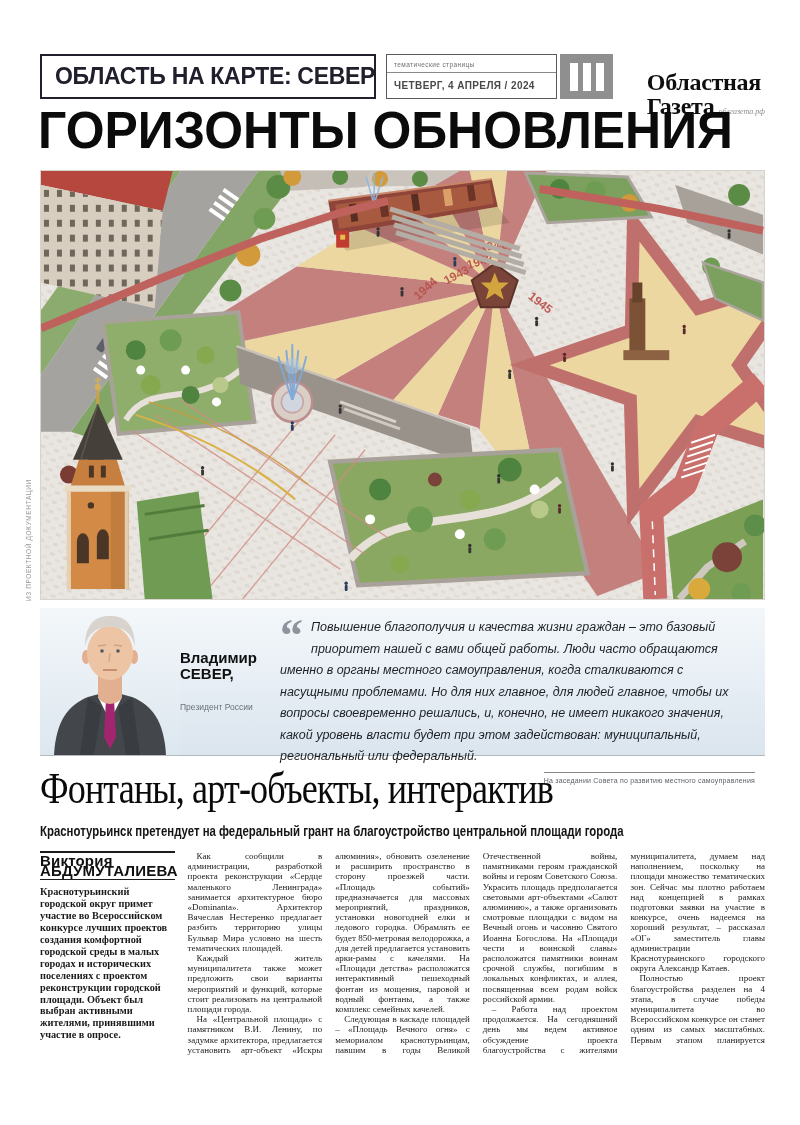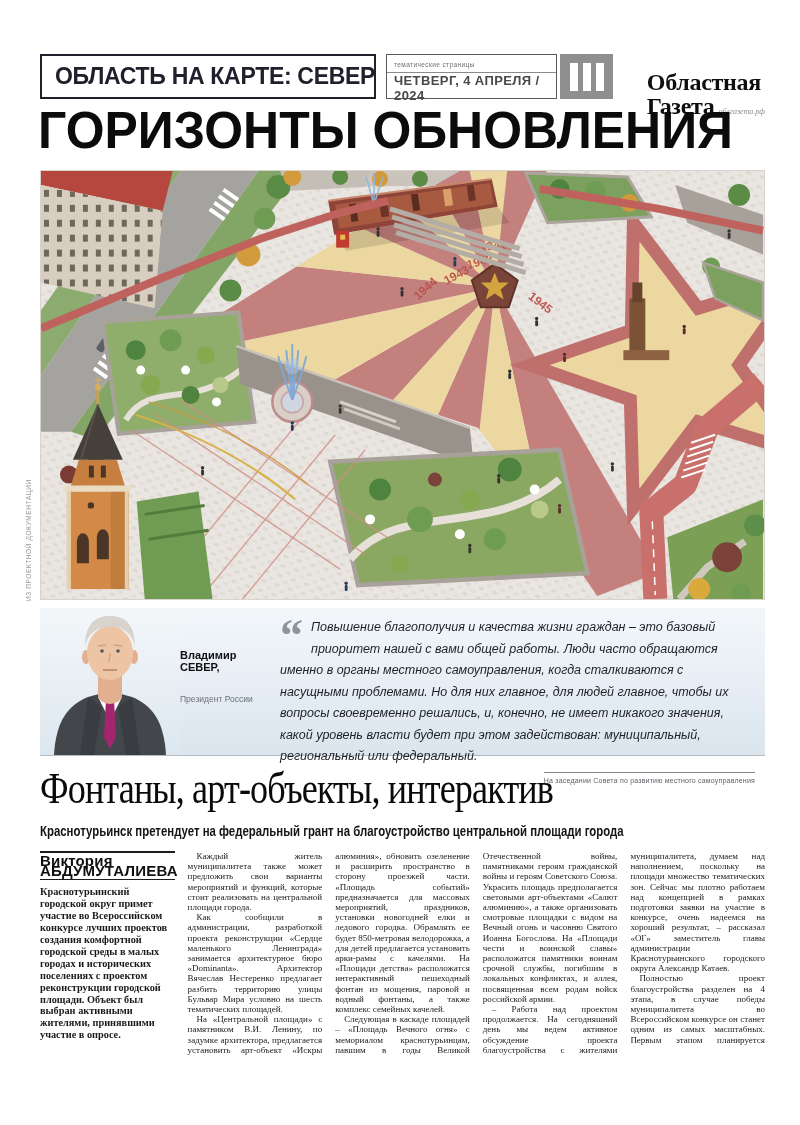--- a/index.html
+++ b/index.html
@@ -5,41 +5,41 @@
   html,body{margin:0;padding:0;background:#fff;}
   .page{position:relative;width:800px;height:1125px;background:#ffffff;overflow:hidden;
         font-family:"Liberation Sans",sans-serif;color:#111;}
   
   .masthead{position:absolute;left:40px;top:54px;width:725px;height:45px;display:flex;align-items:stretch;}
   .mh-left{border:2.5px solid #20202c;box-sizing:border-box;width:336px;display:flex;align-items:center;
            padding:0 13px;font-weight:700;font-size:23px;letter-spacing:-0.3px;color:#20202c;white-space:nowrap;}
   .mh-mid{border:1.5px solid #5a5a5a;box-sizing:border-box;width:171px;margin-left:10px;display:flex;flex-direction:column;}
   .mh-mid-top{flex:0 0 16px;display:flex;align-items:center;padding:1px 7px 0;font-size:6.5px;color:#6e6e6e;
               letter-spacing:.4px;border-bottom:1px solid #8a8a8a;}
-  .mh-mid-bot{flex:1;display:flex;align-items:center;padding:0 7px;font-size:13px;font-weight:700;color:#494949;letter-spacing:.4px;}
+  .mh-mid-bot{flex:1;display:flex;align-items:center;padding:0 7px;font-size:10px;font-weight:700;color:#494949;letter-spacing:.4px;}
   .mh-bars{width:53px;margin-left:3px;background:#8f8f8f;display:flex;align-items:center;justify-content:center;gap:5px;}
   .mh-bars i{display:block;width:8px;height:28px;background:#fff;}
   .mh-logo{margin-left:auto;font-family:"Liberation Serif",serif;font-weight:700;font-size:24px;line-height:0.98;
            color:#0e0e0e;letter-spacing:-0.3px;padding-top:1px;margin-top:16px;}
   .mh-site{font-size:8px;font-weight:400;font-style:italic;color:#8e8e8e;letter-spacing:0;margin-left:4px;text-align:center;}
   
   .headline{position:absolute;left:38px;top:100px;font-size:52px;font-weight:700;letter-spacing:0px;
             color:#0b0b0b;white-space:nowrap;transform:scaleX(.96);transform-origin:0 0;}
   
   .render-wrap{position:absolute;left:40px;top:170px;width:725px;height:430px;border:1px solid #d8d3cd;box-sizing:border-box;background:#e9e5e0;}
   .render-wrap svg{display:block;width:100%;height:100%;}
   .photo-credit{position:absolute;left:25px;top:601px;width:140px;transform:rotate(-90deg);transform-origin:0 0;
                 font-size:6.5px;color:#9a9a9a;letter-spacing:.6px;white-space:nowrap;}
   
   .quote-block{position:absolute;left:40px;top:608px;width:725px;height:148px;display:flex;
                background:linear-gradient(180deg,#f3f7fa 0%,#e6edf4 55%,#dbe5ee 100%);border-bottom:1px solid #b5bac0;box-sizing:border-box;}
   .q-photo{flex:0 0 140px;position:relative;}
   .q-photo svg{position:absolute;left:0;bottom:0;}
   .q-speaker{flex:0 0 86px;padding-top:42px;}
-  .q-name{font-size:11px;font-weight:700;line-height:1.08;color:#101010;}
+  .q-name{font-size:15px;font-weight:700;line-height:1.08;color:#101010;}
   .q-role{font-size:8.5px;color:#6b7178;margin-top:20px;}
   .q-body{flex:1;padding:9px 10px 0 14px;font-style:italic;font-size:12.5px;line-height:1.72;color:#1d2126;}
   .q-mark{float:left;font-family:"Liberation Serif",serif;font-style:normal;font-weight:700;font-size:46px;
           line-height:.55;color:#8d949b;margin:6px 8px 0 0;}
   .q-attr{text-align:right;margin-top:1px;}
   .q-attr span{display:inline-block;border-top:1px solid #83888d;padding-top:1.5px;font-style:normal;
                font-size:7px;color:#5a5f64;letter-spacing:.2px;}
   
   .art-title{position:absolute;left:40px;top:763px;font-family:"Liberation Serif",serif;font-weight:400;
              font-size:42px;letter-spacing:-1px;color:#0a0a0a;white-space:nowrap;transform:scale(.86,1.06);transform-origin:0 0;}
@@ -384,22 +384,22 @@
       <div class="q-attr"><span>На заседании Совета по развитию местного самоуправления</span></div>
     </div>
   </div>
 
   <div class="art-title">Фонтаны, арт-объекты, интерактив</div>
   <div class="art-sub">Краснотурьинск претендует на федеральный грант на благоустройство центральной площади города</div>
 
   <div class="art-body">
     <div class="byline">Виктория АБДУМУТАЛИЕВА</div>
     <p class="lead">Краснотурьинский городской округ примет участие во Всероссийском конкурсе лучших проектов создания комфортной городской среды в малых городах и исторических поселениях с проектом реконструкции городской площади. Объект был выбран активными жителями, принявшими участие в опросе.</p>
+    <p class="bp">Как сообщили в администрации, разработкой проекта реконструкции «Сердце маленького Ленинграда» занимается архитектурное бюро «Dominanta». Архитектор Вячеслав Нестеренко предлагает разбить территорию улицы Бульвар Мира условно на шесть тематических площадей.</p>
     <p class="bp">Каждый житель муниципалитета также может предложить свои варианты мероприятий и функций, которые стоит реализовать на центральной площади города.</p>
-    <p class="bp">Как сообщили в администрации, разработкой проекта реконструкции «Сердце маленького Ленинграда» занимается архитектурное бюро «Dominanta». Архитектор Вячеслав Нестеренко предлагает разбить территорию улицы Бульвар Мира условно на шесть тематических площадей.</p>
     <p class="bp">На «Центральной площади» с памятником В.И. Ленину, по задумке архитектора, предлагается установить арт-объект «Искры алюминия», обновить озеленение и расширить пространство в сторону проезжей части. «Площадь событий» предназначается для массовых мероприятий, праздников, установки новогодней елки и ледового городка. Обрамлять ее будет 850-метровая велодорожка, а для детей предлагается установить арки-рамы с качелями. На «Площади детства» расположатся интерактивный пешеходный фонтан из мощения, паровой и водный фонтаны, а также комплекс семейных качелей.</p>
     <p class="bp">Следующая в каскаде площадей – «Площадь Вечного огня» с мемориалом краснотурьинцам, павшим в годы Великой Отечественной войны, памятниками героям гражданской войны и героям Советского Союза. Украсить площадь предполагается световыми арт-объектами «Салют алюминию», а также организовать смотровые площадки с видом на Вечный огонь и часовню Святого Иоанна Богослова. На «Площади чести и воинской славы» расположатся памятники воинам срочной службы, погибшим в локальных конфликтах, и аллея, посвященная всем родам войск российской армии.</p>
     <p class="bp">– Работа над проектом продолжается. На сегодняшний день мы ведем активное обсуждение проекта благоустройства с жителями муниципалитета, думаем над наполнением, поскольку на площади множество тематических зон. Сейчас мы плотно работаем над концепцией в рамках подготовки заявки на участие в конкурсе, очень надеемся на хороший результат, – рассказал «ОГ» заместитель главы администрации Краснотурьинского городского округа Александр Катаев.</p>
     <p class="bp">Полностью проект благоустройства разделен на 4 этапа, в случае победы муниципалитета во Всероссийском конкурсе он станет одним из самых масштабных. Первым этапом планируется провести работы на «Площади Вечного огня».</p>
 
   </div>
 
 </div>
 
 </body></html>

